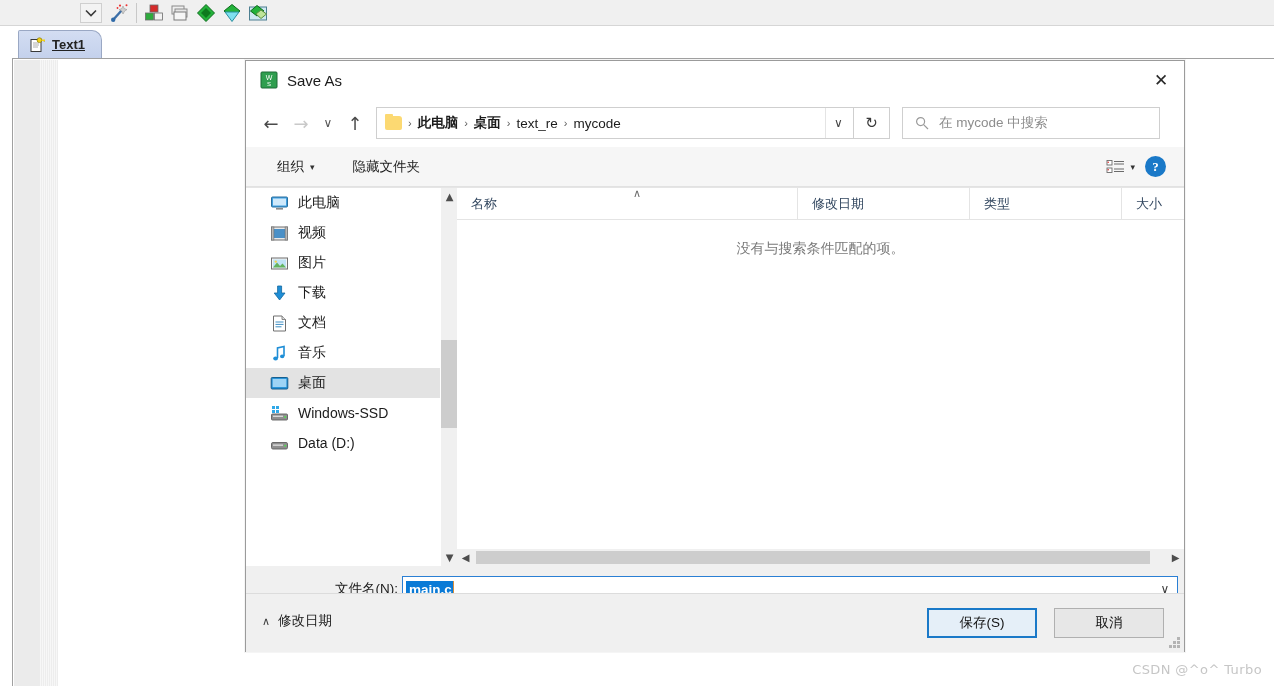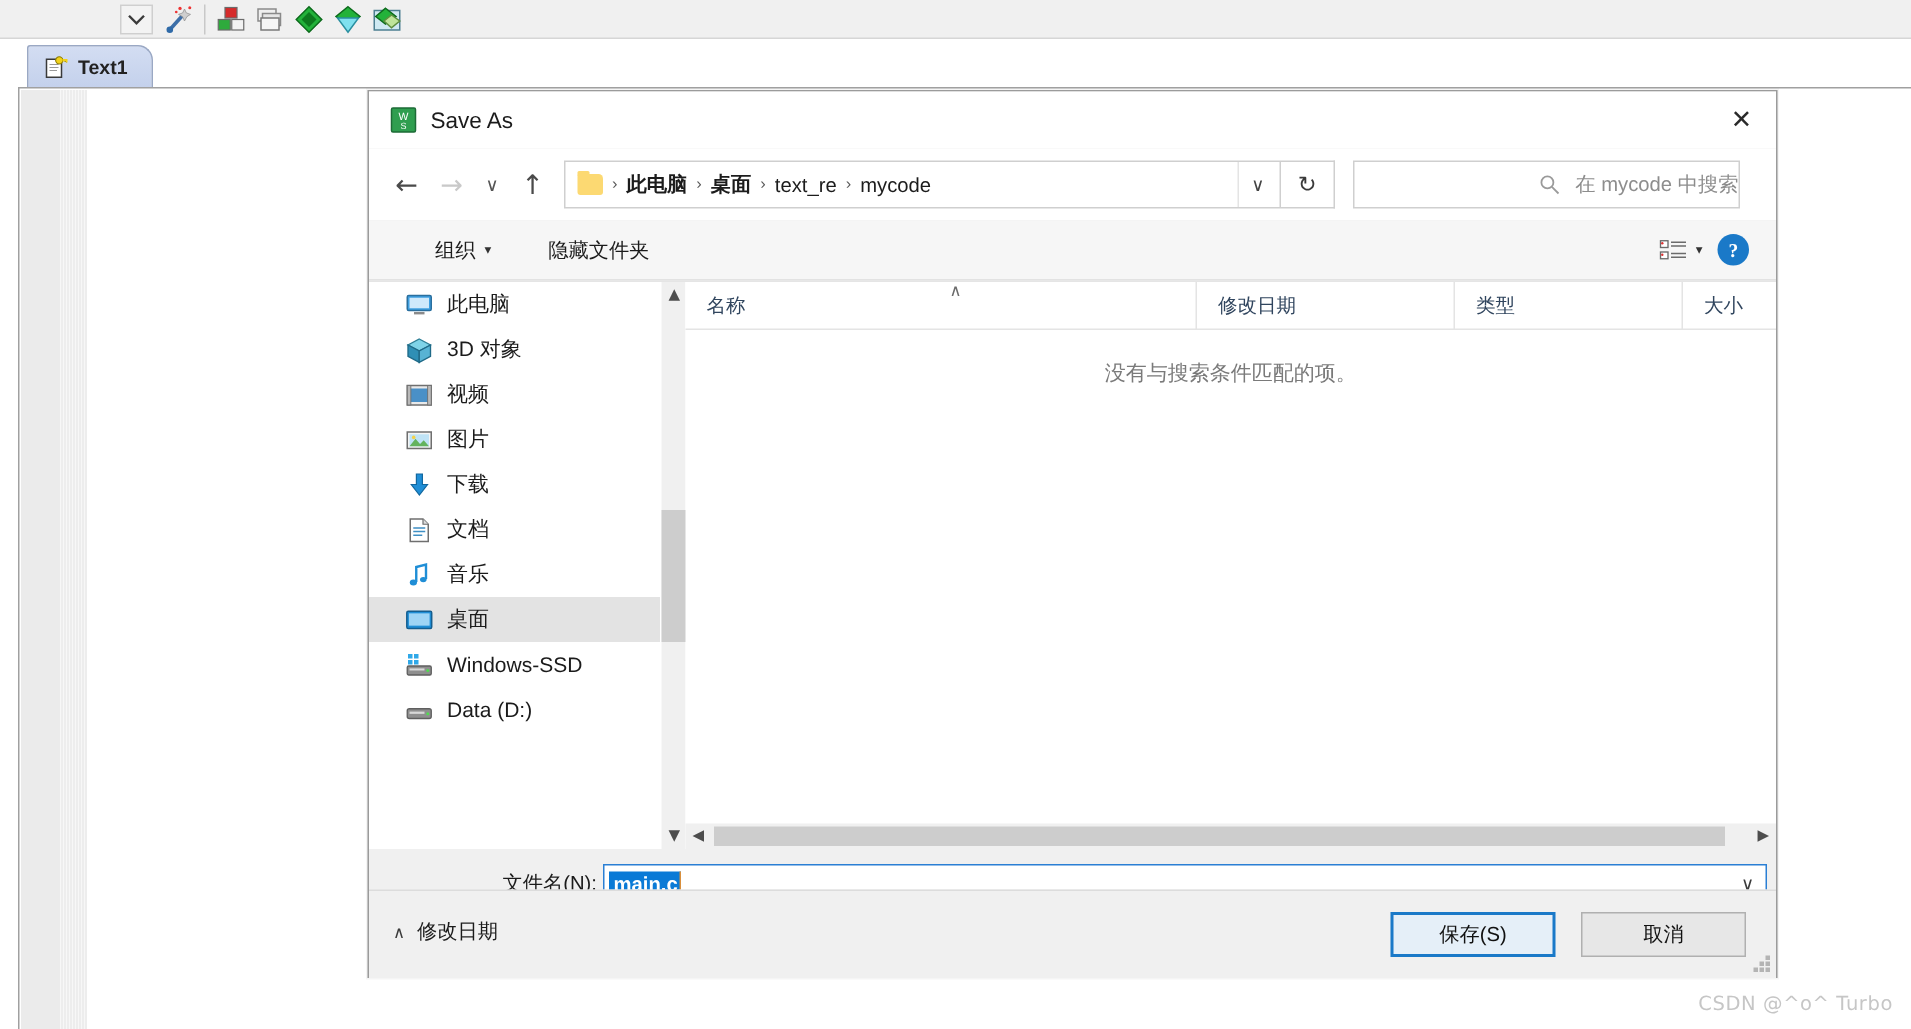--- a/index.html
+++ b/index.html
@@ -39,21 +39,21 @@
     position: absolute; left: 0; top: 26px; width: 1274px; height: 32px;
     background: #ffffff;
   }
   #tab-text1 {
     position: absolute; left: 18px; top: 4px;
     height: 28px; padding: 0 16px 0 10px;
     background: linear-gradient(#d3ddf2, #c4d1ec);
     border: 1px solid #9aa8c4; border-bottom: none;
     border-radius: 2px 10px 0 0;
     display: flex; align-items: center; gap: 7px;
-    font-size: 13px; font-weight: bold; color: #222;
+    font-size: 13px; font-weight: bold; color: #222; text-decoration: underline;
   }
   #editor-area {
     position: absolute; left: 12px; top: 58px; width: 1262px; bottom: 0;
     background: #ffffff; border-left: 1px solid #a0a0a0; border-top: 1px solid #a0a0a0;
   }
   #editor-gutter-a {
     position: absolute; left: 1px; top: 1px; width: 26px; bottom: 0;
     background: #ebebeb;
   }
   #editor-gutter-b {
@@ -132,34 +132,34 @@
     font-size: 12px; color: #444; border-left: 1px solid #e4e4e4;
   }
   #refresh-btn {
     width: 36px; height: 32px; border: 1px solid #cfcfcf; border-left: none;
     background: #fff; display: flex; align-items: center; justify-content: center;
     font-size: 15px; color: #3a3a3a; font-family: "DejaVu Sans", sans-serif;
   }
   #searchbox {
     width: 258px; height: 32px; margin-left: 12px;
     background: #fff; border: 1px solid #cfcfcf;
-    display: flex; align-items: center; padding-left: 12px; gap: 10px; justify-content: flex-end;
+    display: flex; align-items: center; padding-left: 12px; gap: 10px;
   }
   #search-ph { font-size: 13.5px; color: #8d8d8d; }
 
   
   #cmdbar {
     position: absolute; left: 0; top: 86px; right: 0; height: 40px;
     background: #f6f6f6; border-bottom: 1px solid #e2e2e2;
     display: flex; align-items: center;
   }
   .cmd-item {
     font-size: 13.5px; color: #1c1c1c; padding: 4px 8px; display:flex; align-items:center; gap:6px;
   }
-  #cmd-organize { margin-left: 36px; }
+  #cmd-organize { margin-left: 23px; }
   #cmd-newfolder { margin-left: 22px; }
   .cmd-caret { font-size: 9px; color: #333; }
   #cmd-right { margin-left: auto; display: flex; align-items: center; gap: 10px; padding-right: 18px; }
   #view-icon { display:flex; align-items:center; gap:4px; }
   #help-btn {
     width: 21px; height: 21px; border-radius: 50%;
     background: #1a79c8; color: #fff; font-size: 13px; font-weight: bold;
     display:flex; align-items:center; justify-content:center;
     font-family: "Liberation Serif", serif;
   }
@@ -439,30 +439,20 @@
         <span class="nv-ico">
           <svg width="19" height="19" viewBox="0 0 19 19">
             <rect x="1.5" y="3" width="16" height="10" rx="1" fill="#3f9fe0" stroke="#2a6f9e" stroke-width="1"></rect>
             <rect x="3" y="4.5" width="13" height="7" fill="#cfe9fb"></rect>
             <rect x="6" y="14" width="7" height="1.6" fill="#8a8a8a"></rect>
           </svg>
         </span>
         <span class="nv-label">此电脑</span>
       </div>
 
-      <div class="nav-item">
-        <span class="nv-ico">
-          <svg width="19" height="19" viewBox="0 0 19 19">
-            <path d="M9.5 2 L17 6 L9.5 10 L2 6 Z" fill="#7fd3e8" stroke="#2f7f96" stroke-width=".9"></path>
-            <path d="M2 6 L9.5 10 L9.5 17.5 L2 13.5 Z" fill="#2f8fb5" stroke="#1f6a88" stroke-width=".9"></path>
-            <path d="M17 6 L9.5 10 L9.5 17.5 L17 13.5 Z" fill="#58b3d4" stroke="#1f6a88" stroke-width=".9"></path>
-          </svg>
-        </span>
-        <span class="nv-label">3D 对象</span>
-      </div>
 
       <div class="nav-item">
         <span class="nv-ico">
           <svg width="19" height="19" viewBox="0 0 19 19">
             <rect x="1.5" y="3" width="16" height="13" fill="#e9e9e9" stroke="#6f6f6f" stroke-width="1"></rect>
             <rect x="3.2" y="5" width="12.6" height="9" fill="#4a90c7"></rect>
             <rect x="1.5" y="3" width="2.4" height="13" fill="#b9b9b9" stroke="#6f6f6f" stroke-width=".6"></rect>
             <rect x="15.1" y="3" width="2.4" height="13" fill="#b9b9b9" stroke="#6f6f6f" stroke-width=".6"></rect>
           </svg>
         </span>

